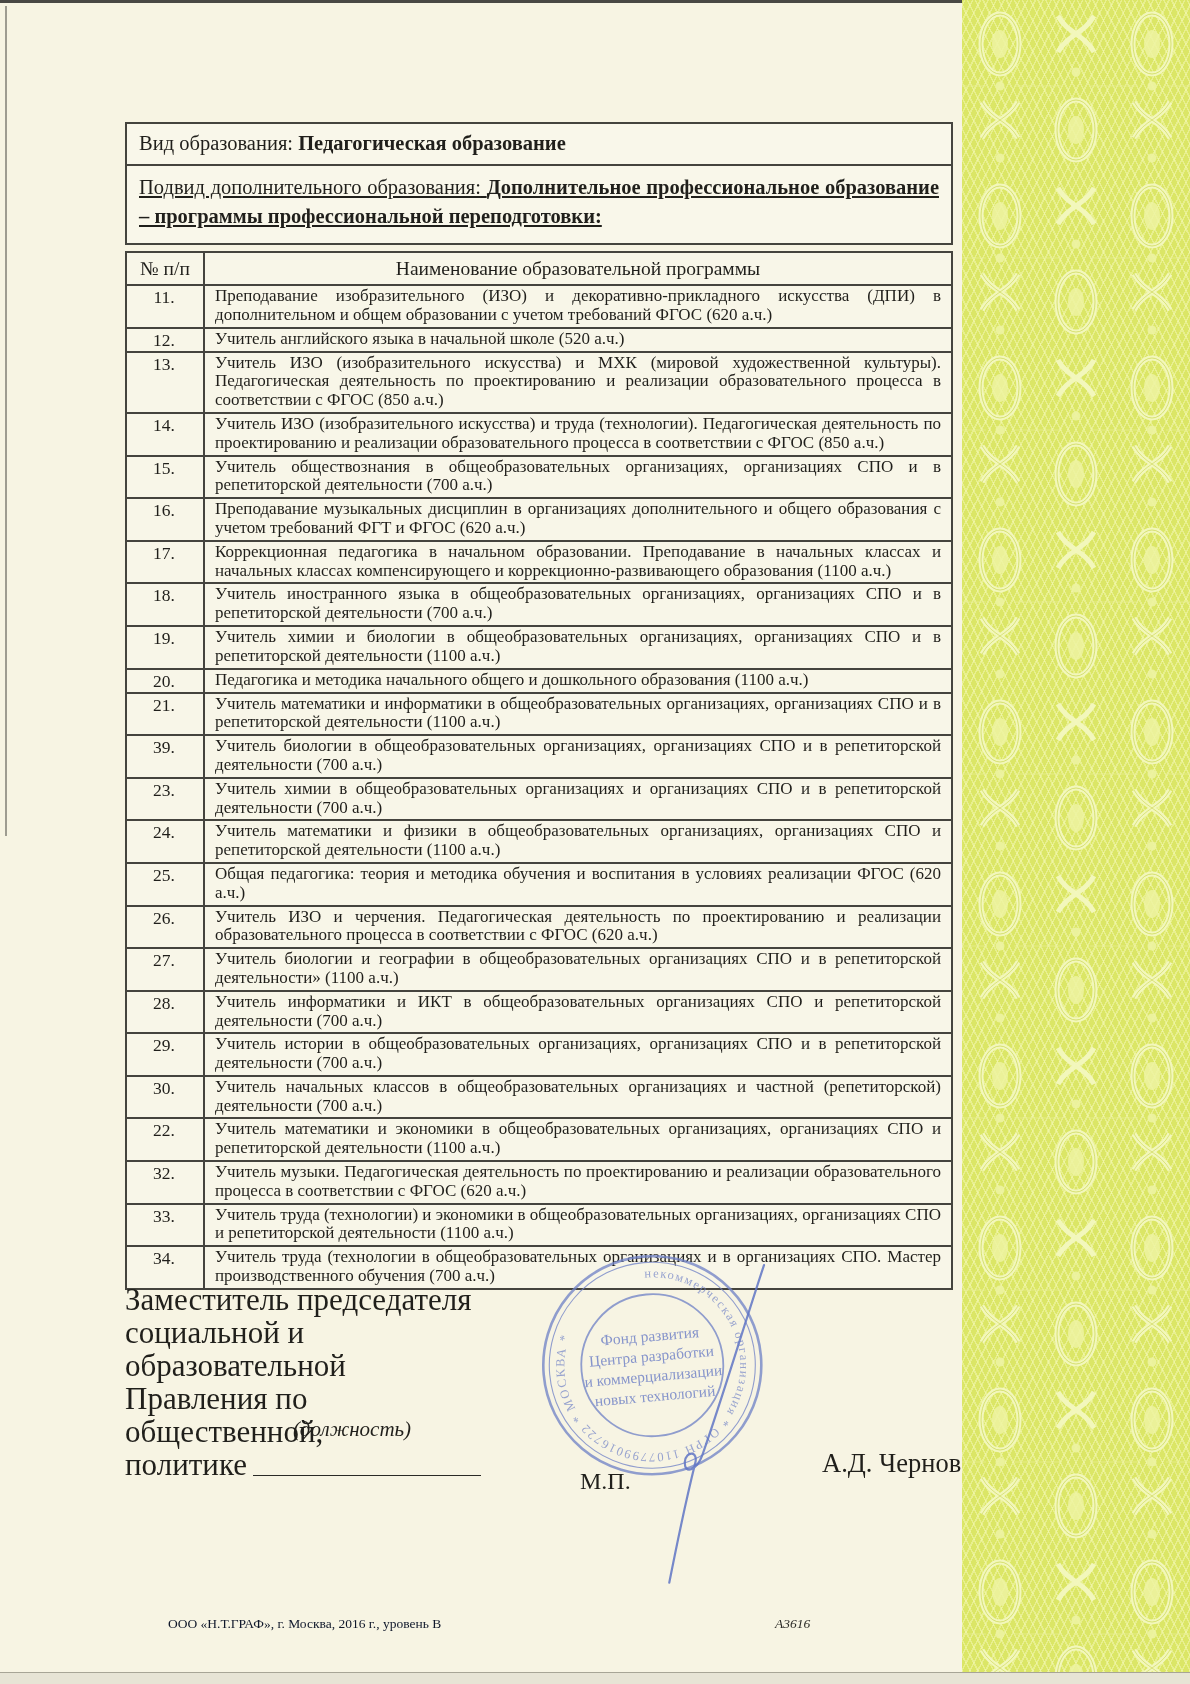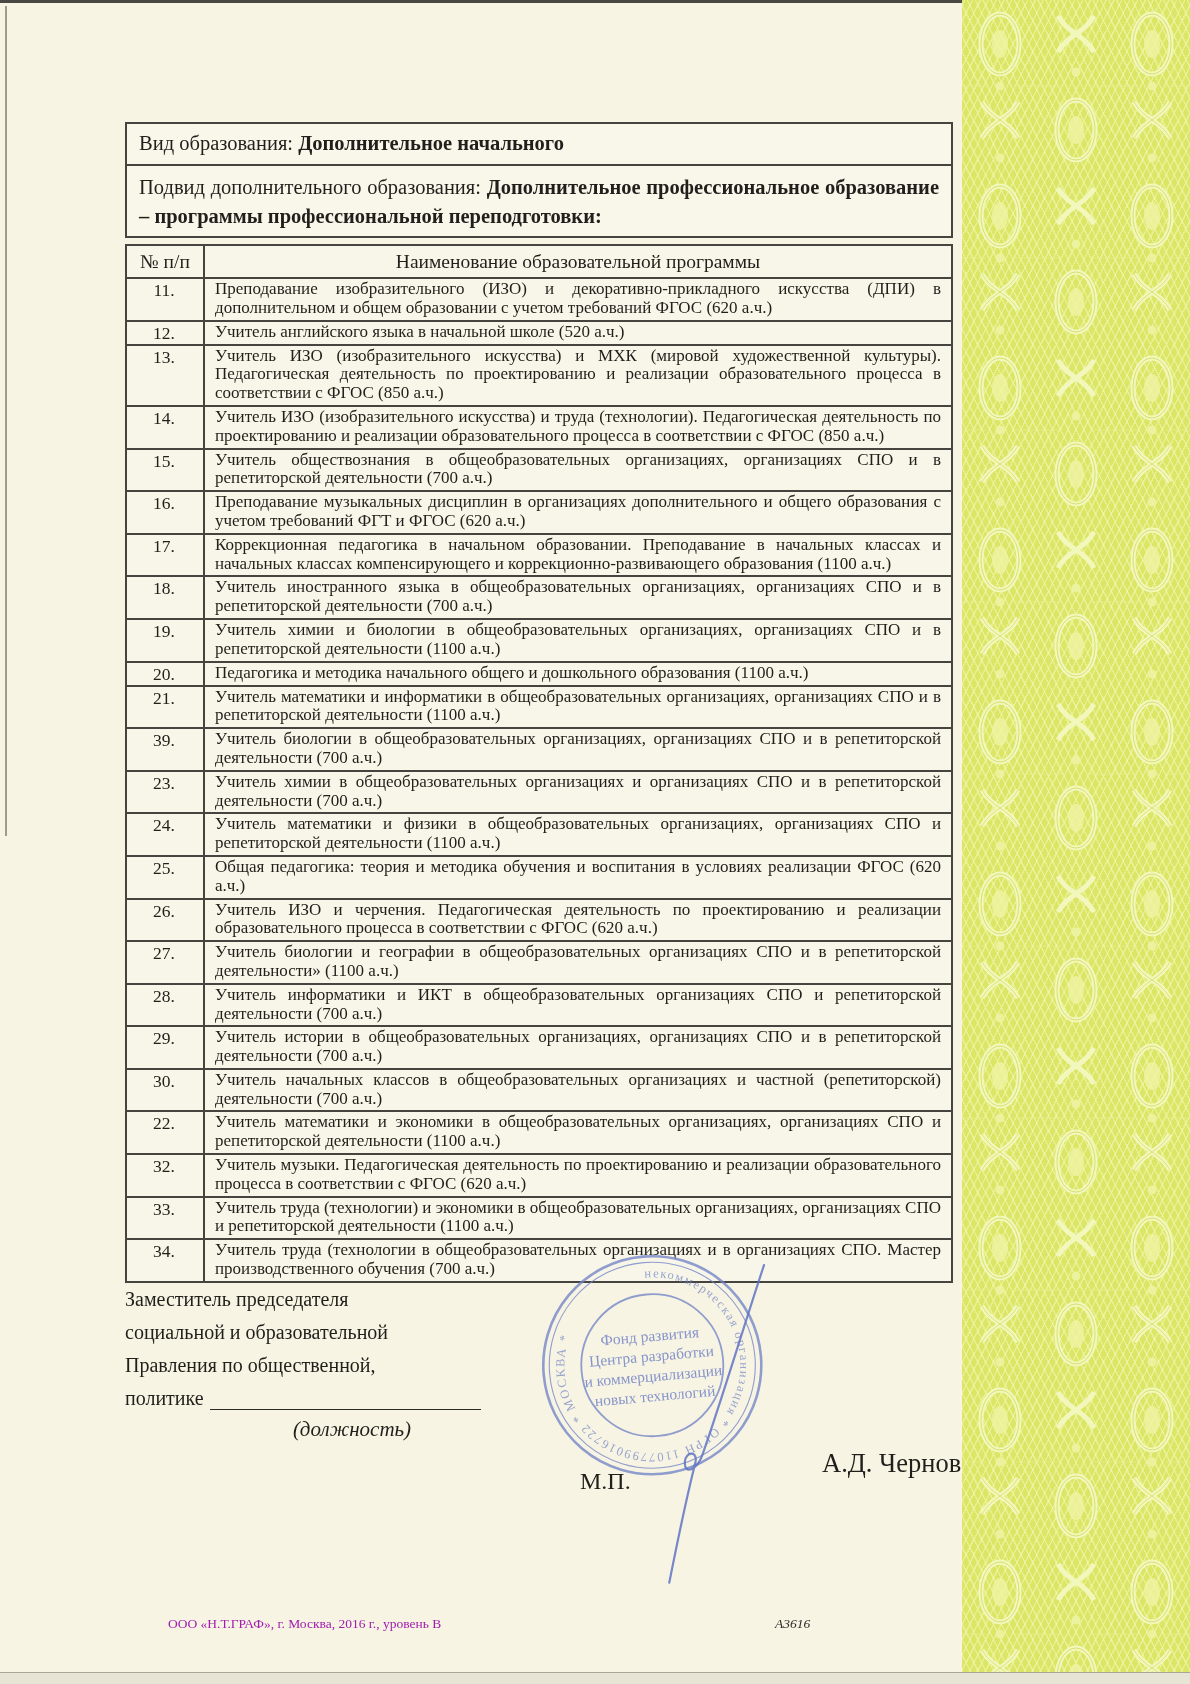--- a/index.html
+++ b/index.html
@@ -26,57 +26,58 @@
   .content{position:absolute;left:125px;top:122px;width:828px;}
   .hdr-box{
     border:2px solid #45443e;
     padding:6px 12px 7px 12px;
     font-size:20.5px;line-height:27px;
     background:rgba(255,255,255,.25);
   }
   .hdr-box b{font-weight:bold;}
   .hdr-box2{
     border:2px solid #45443e;border-top:none;
-    padding:7px 12px 5px 12px;
+    padding:7px 12px 12px 12px;
     font-size:20.5px;line-height:29px;
     text-align:justify;
     background:rgba(255,255,255,.25);
+    text-decoration:underline;
   }
   table.programs{
     margin-top:6px;width:828px;border-collapse:collapse;table-layout:fixed;
     background:rgba(255,255,255,.2);
   }
   table.programs th,table.programs td{border:2px solid #45443e;}
   table.programs th{
     font-weight:normal;font-size:19.5px;height:31px;text-align:center;vertical-align:middle;padding:0 4px;
   }
   th.col-num{width:68px;}
   td.num{
     text-align:center;vertical-align:top;font-size:17.5px;padding:1px 2px 0 0;
   }
   td.prog{
     text-align:justify;vertical-align:top;
     font-size:17px;line-height:18.8px;
     padding:1px 10px 2px 10px;
   }
   
-  .sig-block{position:absolute;left:125px;top:1283px;width:356px;font-size:20px;line-height:33px;}
+  .sig-block{position:absolute;left:125px;top:1283px;width:356px;font-size:31px;line-height:33px;}
   .sig-row4{display:flex;align-items:flex-end;}
   .blank-line{flex:1;border-bottom:1.5px solid #2a2a26;margin-left:6px;transform:translateY(-5px);}
   .dolzhnost{
     position:absolute;left:232px;top:1417px;width:240px;text-align:center;
     font-style:italic;font-size:21px;
   }
   .mp{position:absolute;left:580px;top:1468px;font-size:24px;}
   .signer{position:absolute;left:822px;top:1448px;font-size:26.5px;}
   
   .stamp-wrap{position:absolute;left:518px;top:1212px;width:300px;height:390px;transform:rotate(-5deg);}
   .stamp-wrap svg{display:block;}
   
-  .footer-left{position:absolute;left:168px;top:1616px;font-size:13.5px;color:#a21caf;}
+  .footer-left{position:absolute;left:168px;top:1616px;font-size:13.5px;color:#0f172a;}
   .footer-right{position:absolute;left:775px;top:1616px;font-size:13.5px;color:#2c2b27;font-style:italic;}
 </style>
 </head>
 <body>
 
 <div class="scan-top"></div>
 <div class="scan-left"></div>
 <div class="scan-bottom"></div>
 
 <div class="green-band">
@@ -101,21 +102,21 @@
         <path d="M0,86 H24 M52,86 H100 M128,86 H152" stroke="#e7ee92" stroke-width="1.2" opacity="0.7"></path>
       </pattern>
     </defs>
     <rect width="228" height="1672" fill="url(#guil)"></rect>
   </svg>
 </div>
 
 <div class="content">
   <div class="hdr-box">
     <span>Вид образования:</span>
-    <b>Дополнительное начального</b>
+    <b>Педагогическая образование</b>
   </div>
   <div class="hdr-box2">
     <span>Подвид дополнительного образования:</span>
     <b>Дополнительное профессиональное образование – программы профессиональной переподготовки:</b>
   </div>
   <table class="programs">
     <thead>
       <tr>
         <th class="col-num">№ п/п</th>
         <th>Наименование образовательной программы</th>

